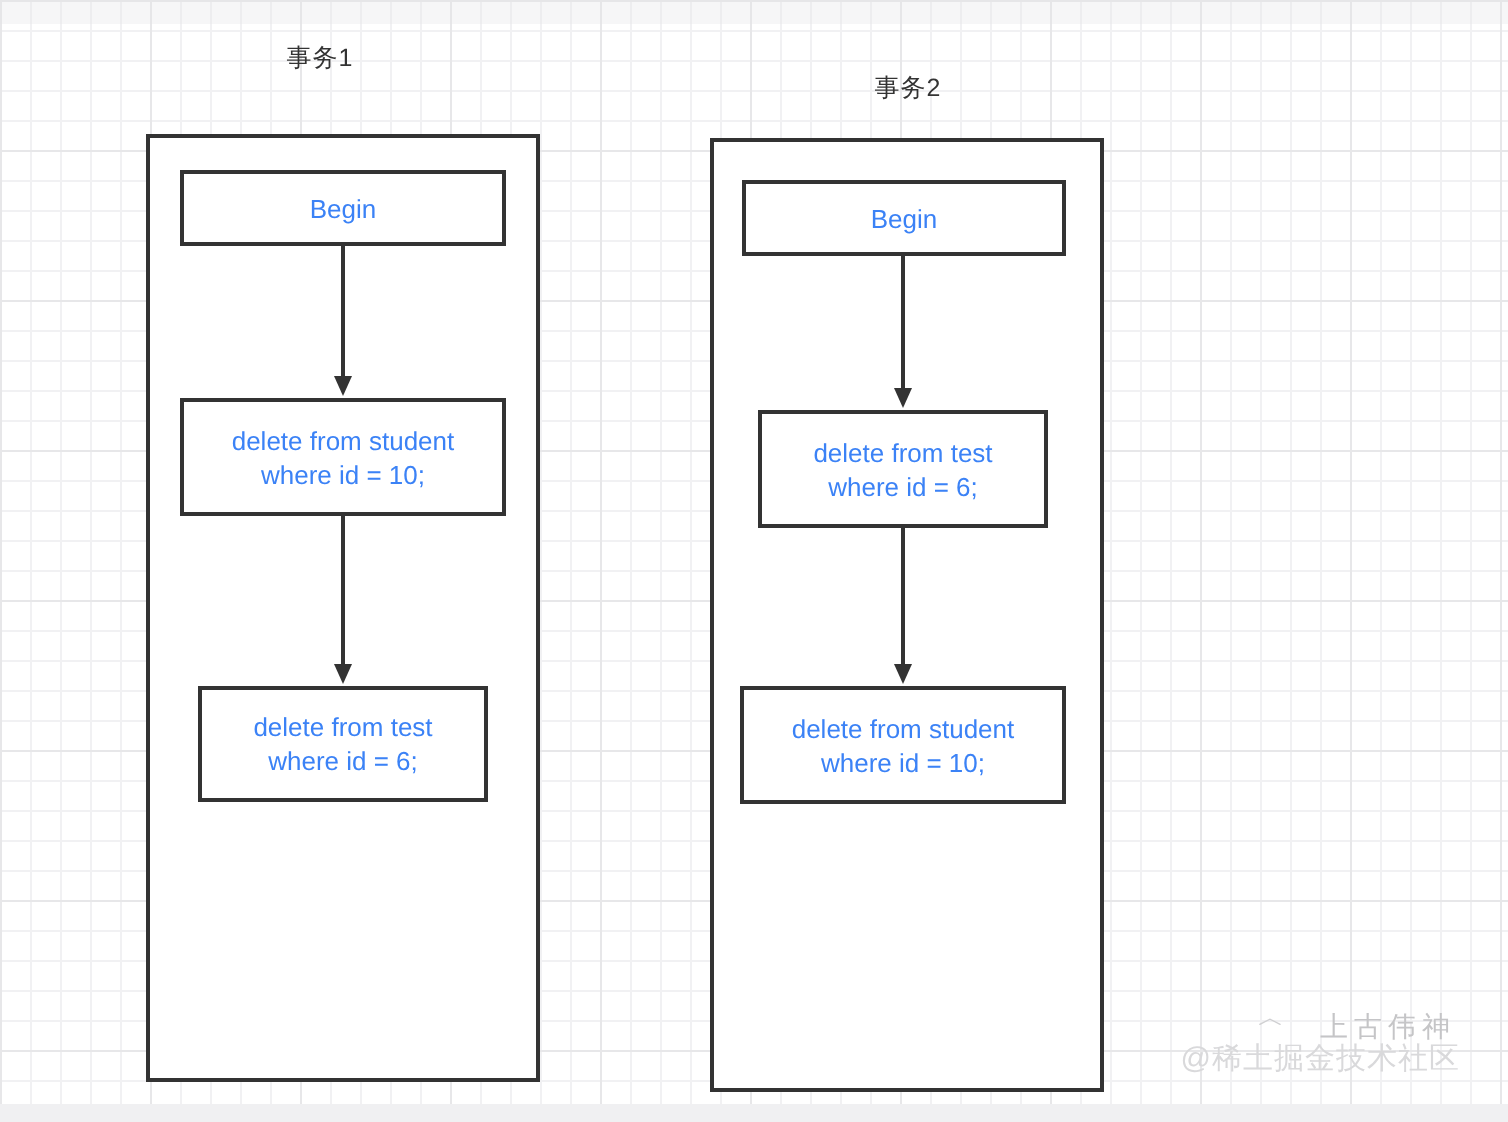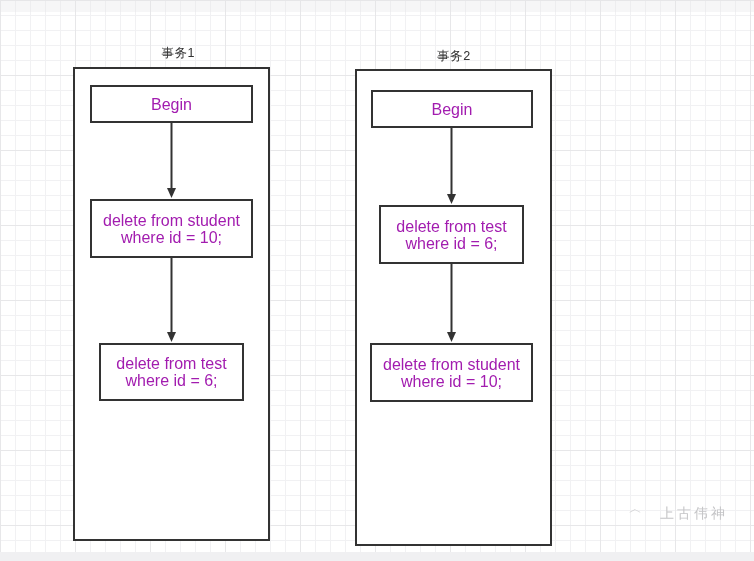--- a/index.html
+++ b/index.html
@@ -30,22 +30,22 @@
   }
 
   .flow-title {
     position: absolute;
     width: 70px;
     text-align: center;
     font-size: 12.5px;
     color: #333333;
     letter-spacing: 0.5px;
   }
-  .flow-title.t1 { left: 125px; top: 45px; text-align: right; }
-  .flow-title.t2 { left: 419px; top: 48px; font-family: Liberation Mono, monospace; }
+  .flow-title.t1 { left: 125px; top: 21px; }
+  .flow-title.t2 { left: 419px; top: 36px; }
 
   .container-box {
     position: absolute;
     border: 2px solid #333333;
     background: #ffffff;
     z-index: 1;
   }
   .container-box.c1 { left: 73px; top: 67px;  width: 197px; height: 474px; }
   .container-box.c2 { left: 355px; top: 69px; width: 197px; height: 477px; }
 
@@ -56,23 +56,23 @@
 
   .node {
     position: absolute;
     border: 2px solid #333333;
     background: #ffffff;
     display: flex;
     flex-direction: column;
     align-items: center;
     justify-content: center;
     text-align: right;
-    font-size: 16px;
+    font-size: 13px;
     line-height: 17px;
-    color: #a21caf;
+    color: #3b82f6;
     z-index: 3;
   }
   .node .l2:empty { display: none; }
 
   .n1-begin { left: 90px;  top: 85px;  width: 163px; height: 38px; }
   .n1-s1    { left: 90px;  top: 199px; width: 163px; height: 59px; }
   .n1-s2    { left: 99px;  top: 343px; width: 145px; height: 58px; }
 
   .n2-begin { left: 371px; top: 90px;  width: 162px; height: 38px; }
   .n2-s1    { left: 379px; top: 205px; width: 145px; height: 59px; }
@@ -145,14 +145,15 @@
     <span class="l1">delete from test</span>
     <span class="l2">where id = 6;</span>
   </div>
   <div class="node n2-s2">
     <span class="l1">delete from student</span>
     <span class="l2">where id = 10;</span>
   </div>
 
   <span class="watermark wm-mark">︿</span>
   <span class="watermark wm-author">上古伟神</span>
+  <span class="watermark wm-community">@稀土掘金技术社区</span>
 
 </div>
 
 </body></html>

